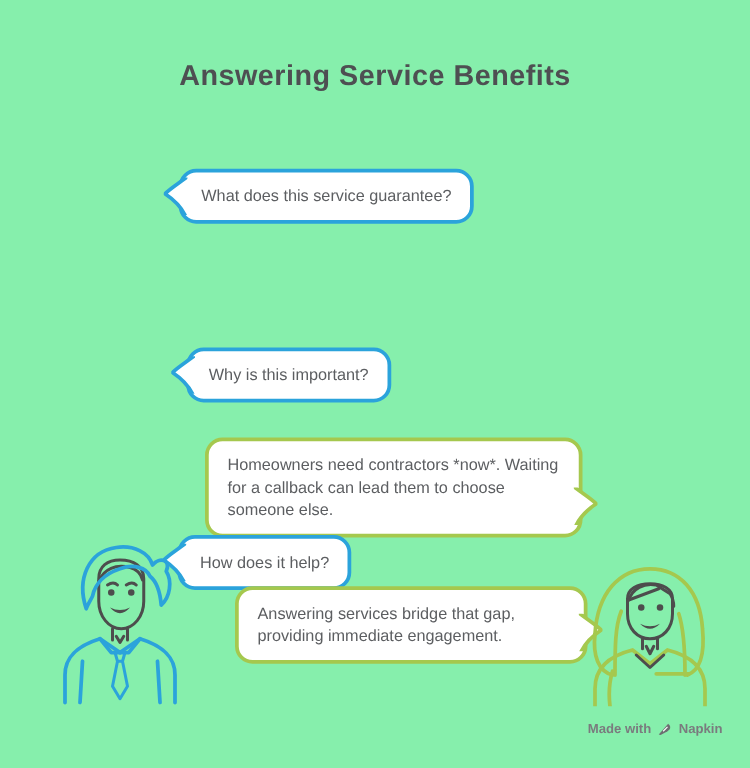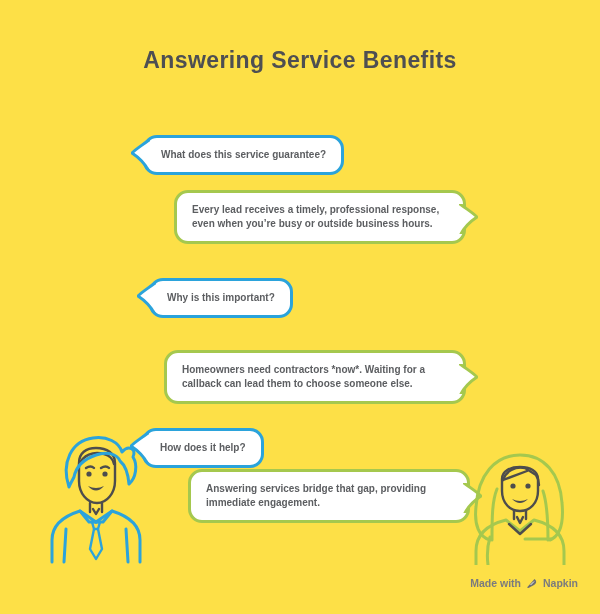--- a/index.html
+++ b/index.html
@@ -1,27 +1,27 @@
 <!DOCTYPE html>
 <html><head>
 <meta charset="utf-8">
 <style>
   html,body { margin:0; padding:0; background:#fff; }
   .canvas {
-    position:relative; width:600px; height:614px; background:#fde047;
+    position:relative; width:600px; height:614px; background:#86efac;
     font-family:"Liberation Sans", sans-serif; overflow:hidden;
   }
   .title {
     position:absolute; top:47px; left:0; right:0; text-align:center;
     font-size:23px; font-weight:bold; color:#4e4f52; letter-spacing:.4px;
   }
   .bubble {
     position:absolute; border:3px solid; border-radius:14px;
     padding:10px 15px; box-sizing:border-box;
-    font-size:10px; font-weight:bold; color:#5c5e61; line-height:1.38;
+    font-size:13px; font-weight:normal; color:#5c5e61; line-height:1.38;
     background:#fff;
   }
   .bubble.blue  { border-color:#2ba3db; }
   .bubble.green { border-color:#a5c84e; }
   .bubble.oneline { white-space:nowrap; }
   .tail { position:absolute; width:19px; height:30px; }
   .tail.left  { left:-15px; top:50%; transform:translateY(-50%); }
   .tail.right { right:-15px; bottom:7px; }
   .b1 { left:143px; top:135px; }
   .b2 { left:174px; top:190px; width:292px; }
@@ -46,26 +46,20 @@
 
   <div class="title">Answering Service Benefits</div>
 
   <div class="bubble blue oneline b1">
     <svg class="tail left" viewBox="0 0 19 30">
       <path d="M18 0 C10 6 5 9 1 13 C7 17 13 22 17 30" fill="#ffffff" stroke="#2ba3db" stroke-width="3" stroke-linecap="round"></path>
     </svg>
     <span>What does this service guarantee?</span>
   </div>
 
-  <div class="bubble green b2">
-    <svg class="tail right" viewBox="0 0 19 30">
-      <path d="M1 0 C9 6 14 9 18 13 C12 17 6 22 2 30" fill="#ffffff" stroke="#a5c84e" stroke-width="3" stroke-linecap="round"></path>
-    </svg>
-    <span>Every lead receives a timely, professional response, even when you’re busy or outside business hours.</span>
-  </div>
 
   <div class="bubble blue oneline b3">
     <svg class="tail left" viewBox="0 0 19 30">
       <path d="M18 0 C10 6 5 9 1 13 C7 17 13 22 17 30" fill="#ffffff" stroke="#2ba3db" stroke-width="3" stroke-linecap="round"></path>
     </svg>
     <span>Why is this important?</span>
   </div>
 
   <div class="bubble green b4">
     <svg class="tail right" viewBox="0 0 19 30">

